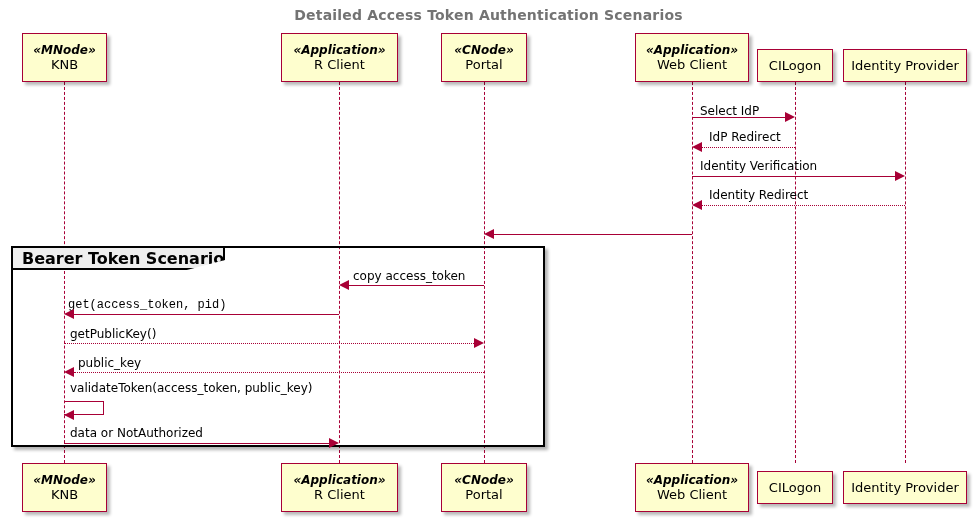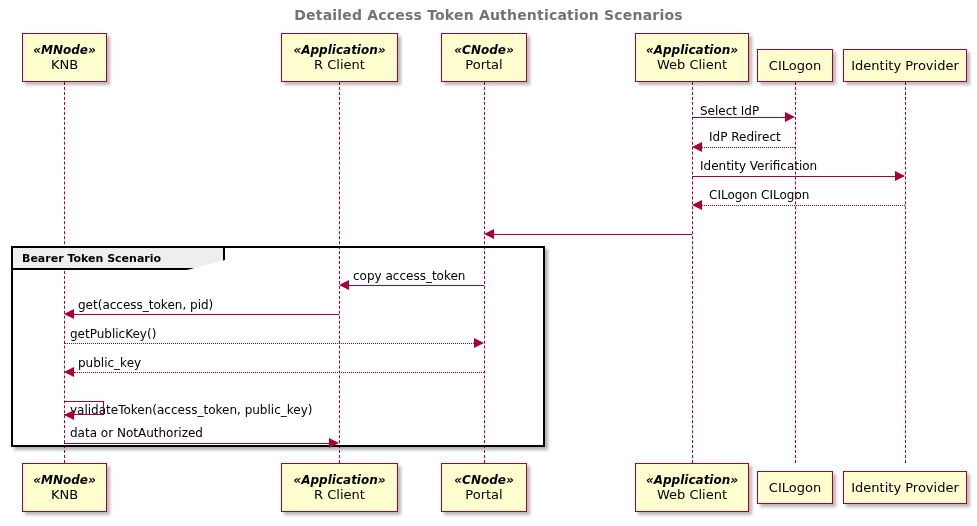--- a/index.html
+++ b/index.html
@@ -71,21 +71,21 @@
     box-sizing: border-box;
     background: #EEEEEE;
     border-right: 2px solid #000000;
     border-bottom: 2px solid #000000;
     clip-path: polygon(0 0, 100% 0, 100% 55%, 82% 100%, 0 100%);
     display: flex;
     align-items: center;
     padding-left: 9px;
   }
   .frame-tab span {
-    font-size: 11px;
+    font-size: 16px;
     font-weight: bold;
     color: #000000;
     white-space: nowrap;
   }
   
   .msg-line {
     position: absolute;
     height: 0;
     border-top: 1px solid #A80036;
   }
@@ -170,49 +170,49 @@
   <div class="arrow right" style="left:785px; top:112px;"></div>
 
   <div class="msg-label" style="left:709px; top:131px;">IdP Redirect</div>
   <div class="msg-line dotted" style="left:702px; top:147px; width:93px;"></div>
   <div class="arrow left" style="left:692px; top:142px;"></div>
 
   <div class="msg-label" style="left:700px; top:160px;">Identity Verification</div>
   <div class="msg-line" style="left:692px; top:176px; width:203px;"></div>
   <div class="arrow right" style="left:895px; top:171px;"></div>
 
-  <div class="msg-label" style="left:709px; top:189px;">CILogon CILogon</div>
+  <div class="msg-label" style="left:709px; top:189px;">Identity Redirect</div>
   <div class="msg-line dotted" style="left:702px; top:205px; width:203px;"></div>
   <div class="arrow left" style="left:692px; top:200px;"></div>
 
   <div class="msg-line" style="left:494px; top:234px; width:198px;"></div>
   <div class="arrow left" style="left:484px; top:229px;"></div>
 
   <div class="frame" style="left:11px; top:246px; width:534px; height:201px;"></div>
   <div class="frame-tab" style="left:13px; top:248px; width:212px; height:22px;">
     <span>Bearer Token Scenario</span>
   </div>
 
   <div class="msg-label" style="left:353px; top:270px;">copy access_token</div>
   <div class="msg-line" style="left:349px; top:285px; width:135px;"></div>
   <div class="arrow left" style="left:339px; top:280px;"></div>
 
-  <div class="msg-label" style="left:78px; top:299px;">get(access_token, pid)</div>
+  <div class="msg-label" style="left:68px; top:299px;font-family:Liberation Mono, monospace;">get(access_token, pid)</div>
   <div class="msg-line" style="left:74px; top:314px; width:265px;"></div>
   <div class="arrow left" style="left:64px; top:309px;"></div>
 
   <div class="msg-label" style="left:70px; top:328px;text-align:center;">getPublicKey()</div>
   <div class="msg-line dotted" style="left:64px; top:343px; width:410px;"></div>
   <div class="arrow right" style="left:474px; top:338px;"></div>
 
   <div class="msg-label" style="left:78px; top:357px;">public_key</div>
   <div class="msg-line dotted" style="left:74px; top:372px; width:410px;"></div>
   <div class="arrow left" style="left:64px; top:367px;"></div>
 
-  <div class="msg-label" style="left:70px; top:404px;">validateToken(access_token, public_key)</div>
+  <div class="msg-label" style="left:70px; top:382px;">validateToken(access_token, public_key)</div>
   <div class="self-loop" style="left:64px; top:401px; width:40px; height:14px;"></div>
   <div class="arrow left" style="left:64px; top:410px;"></div>
 
   <div class="msg-label" style="left:70px; top:427px;">data or NotAuthorized</div>
   <div class="msg-line" style="left:64px; top:443px; width:265px;"></div>
   <div class="arrow right" style="left:329px; top:438px;"></div>
 
   <div class="pbox" style="left:22px; top:463px; width:85px; height:49px;">
     <div class="stereo">«MNode»</div>
     <div class="pname">KNB</div>

